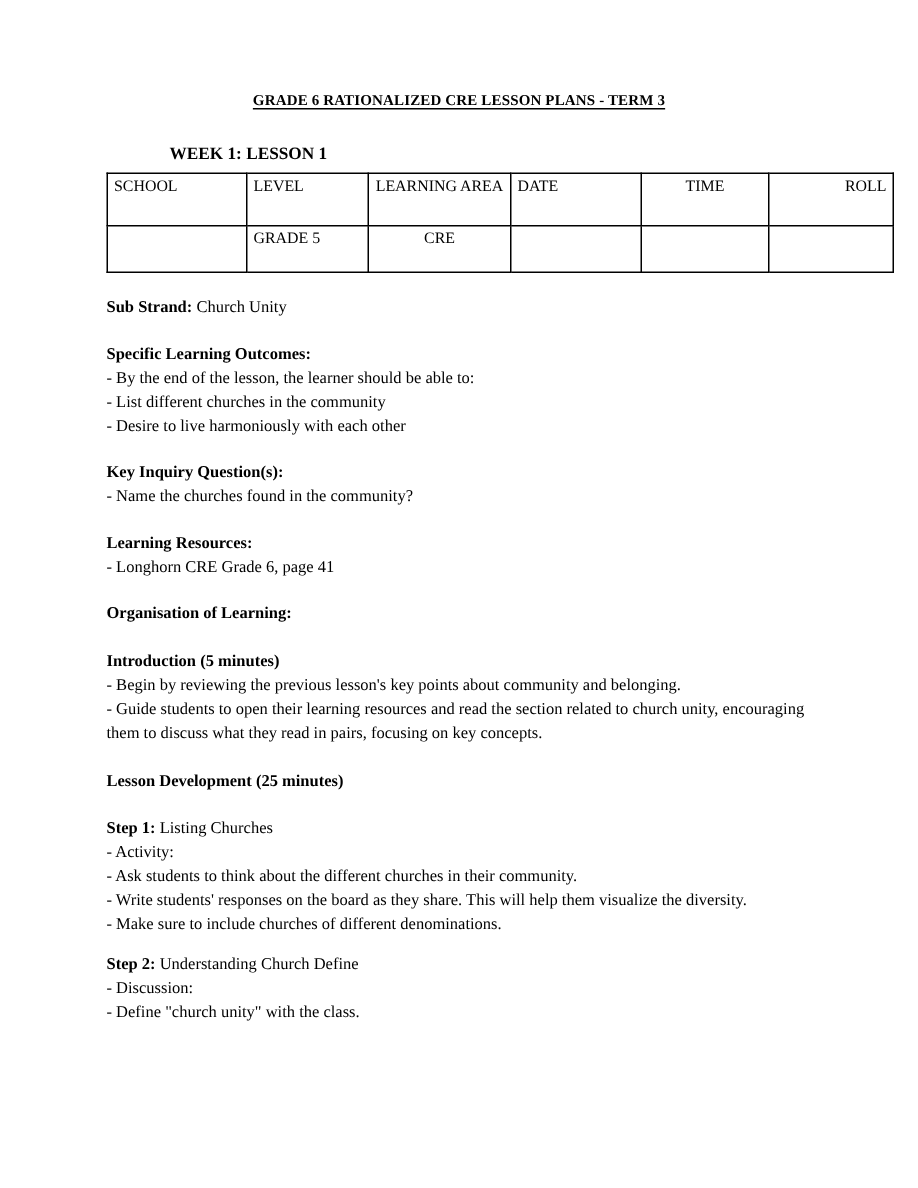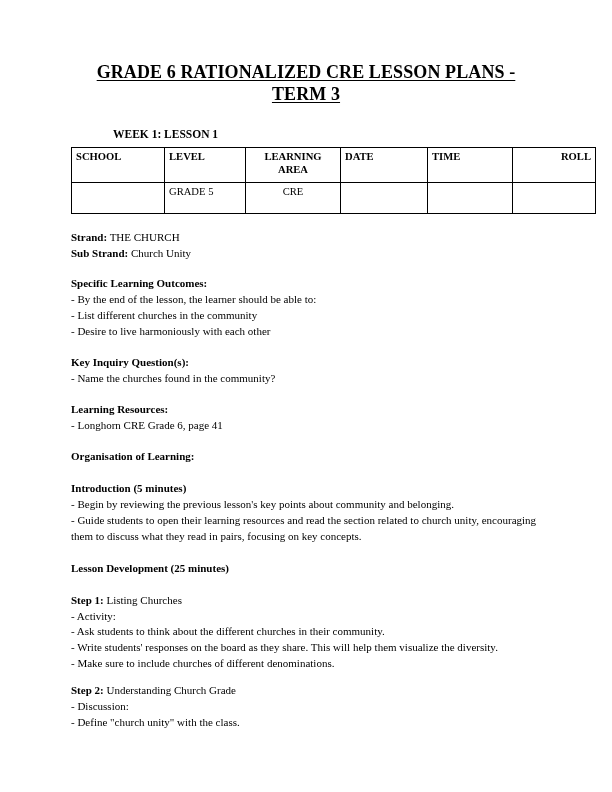--- a/index.html
+++ b/index.html
@@ -21,21 +21,21 @@
     height: 792px;
     box-sizing: border-box;
     padding: 62px 71px 0 71px;
     overflow: hidden;
   }
 
   
   .doc-title {
     text-align: center;
     font-weight: bold;
-    font-size: 18px;
+    font-size: 10px;
     text-decoration: underline;
     text-underline-offset: 2px;
     letter-spacing: 0.1px;
     margin: 0 0 22px 0;
     line-height: 1.2;
   }
 
   
   .week-heading {
     font-weight: bold;
@@ -56,24 +56,24 @@
     font-size: 10.6px;
     line-height: 1.28;
     padding: 2px 4px 2px 4px;
     vertical-align: top;
     height: 17px;
   }
   td.col-school  { width: 84px; text-align: left; }
   td.col-level   { width: 72px; text-align: left; }
   td.col-area    { width: 86px; text-align: center; }
   td.col-date    { width: 78px; text-align: left; }
-  td.col-time    { width: 76px; text-align: left; }
+  td.col-time    { width: 76px; text-align: center; }
   td.col-roll    { width: 74px; text-align: right; }
 
-  tr.header-row td { height: 30px; font-weight: bold; }
+  tr.header-row td { height: 30px; }
   tr.value-row  td { height: 26px; }
 
   
   .sec { margin: 0; }
   .sec-title {
     font-weight: bold;
     font-size: 11px;
     line-height: 1.45;
     margin: 0;
   }
@@ -111,24 +111,20 @@
         <td class="col-level">GRADE 5</td>
         <td class="col-area">CRE</td>
         <td class="col-date"></td>
         <td class="col-time"></td>
         <td class="col-roll"></td>
       </tr>
     </tbody>
   </table>
 
   <div class="sec">
-    <div class="line">
-      <span class="lbl">Strand:</span>
-      <span>THE CHURCH</span>
-    </div>
     <div class="line">
       <span class="lbl">Sub Strand:</span>
       <span>Church Unity</span>
     </div>
   </div>
 
   <div class="spacer-md"></div>
 
   <div class="sec">
     <div class="sec-title">Specific Learning Outcomes:</div>
@@ -181,20 +177,20 @@
       <div class="line">- Ask students to think about the different churches in their community.</div>
       <div class="line">- Write students' responses on the board as they share. This will help them visualize the diversity.</div>
       <div class="line">- Make sure to include churches of different denominations.</div>
     </div>
 
     <div class="spacer-sm"></div>
 
     <div>
       <div class="line">
         <span class="lbl">Step 2:</span>
-        <span>Understanding Church Grade</span>
+        <span>Understanding Church Define</span>
       </div>
       <div class="line">- Discussion:</div>
       <div class="line">- Define "church unity" with the class.</div>
     </div>
   </div>
 
 </div>
 
 </body></html>

